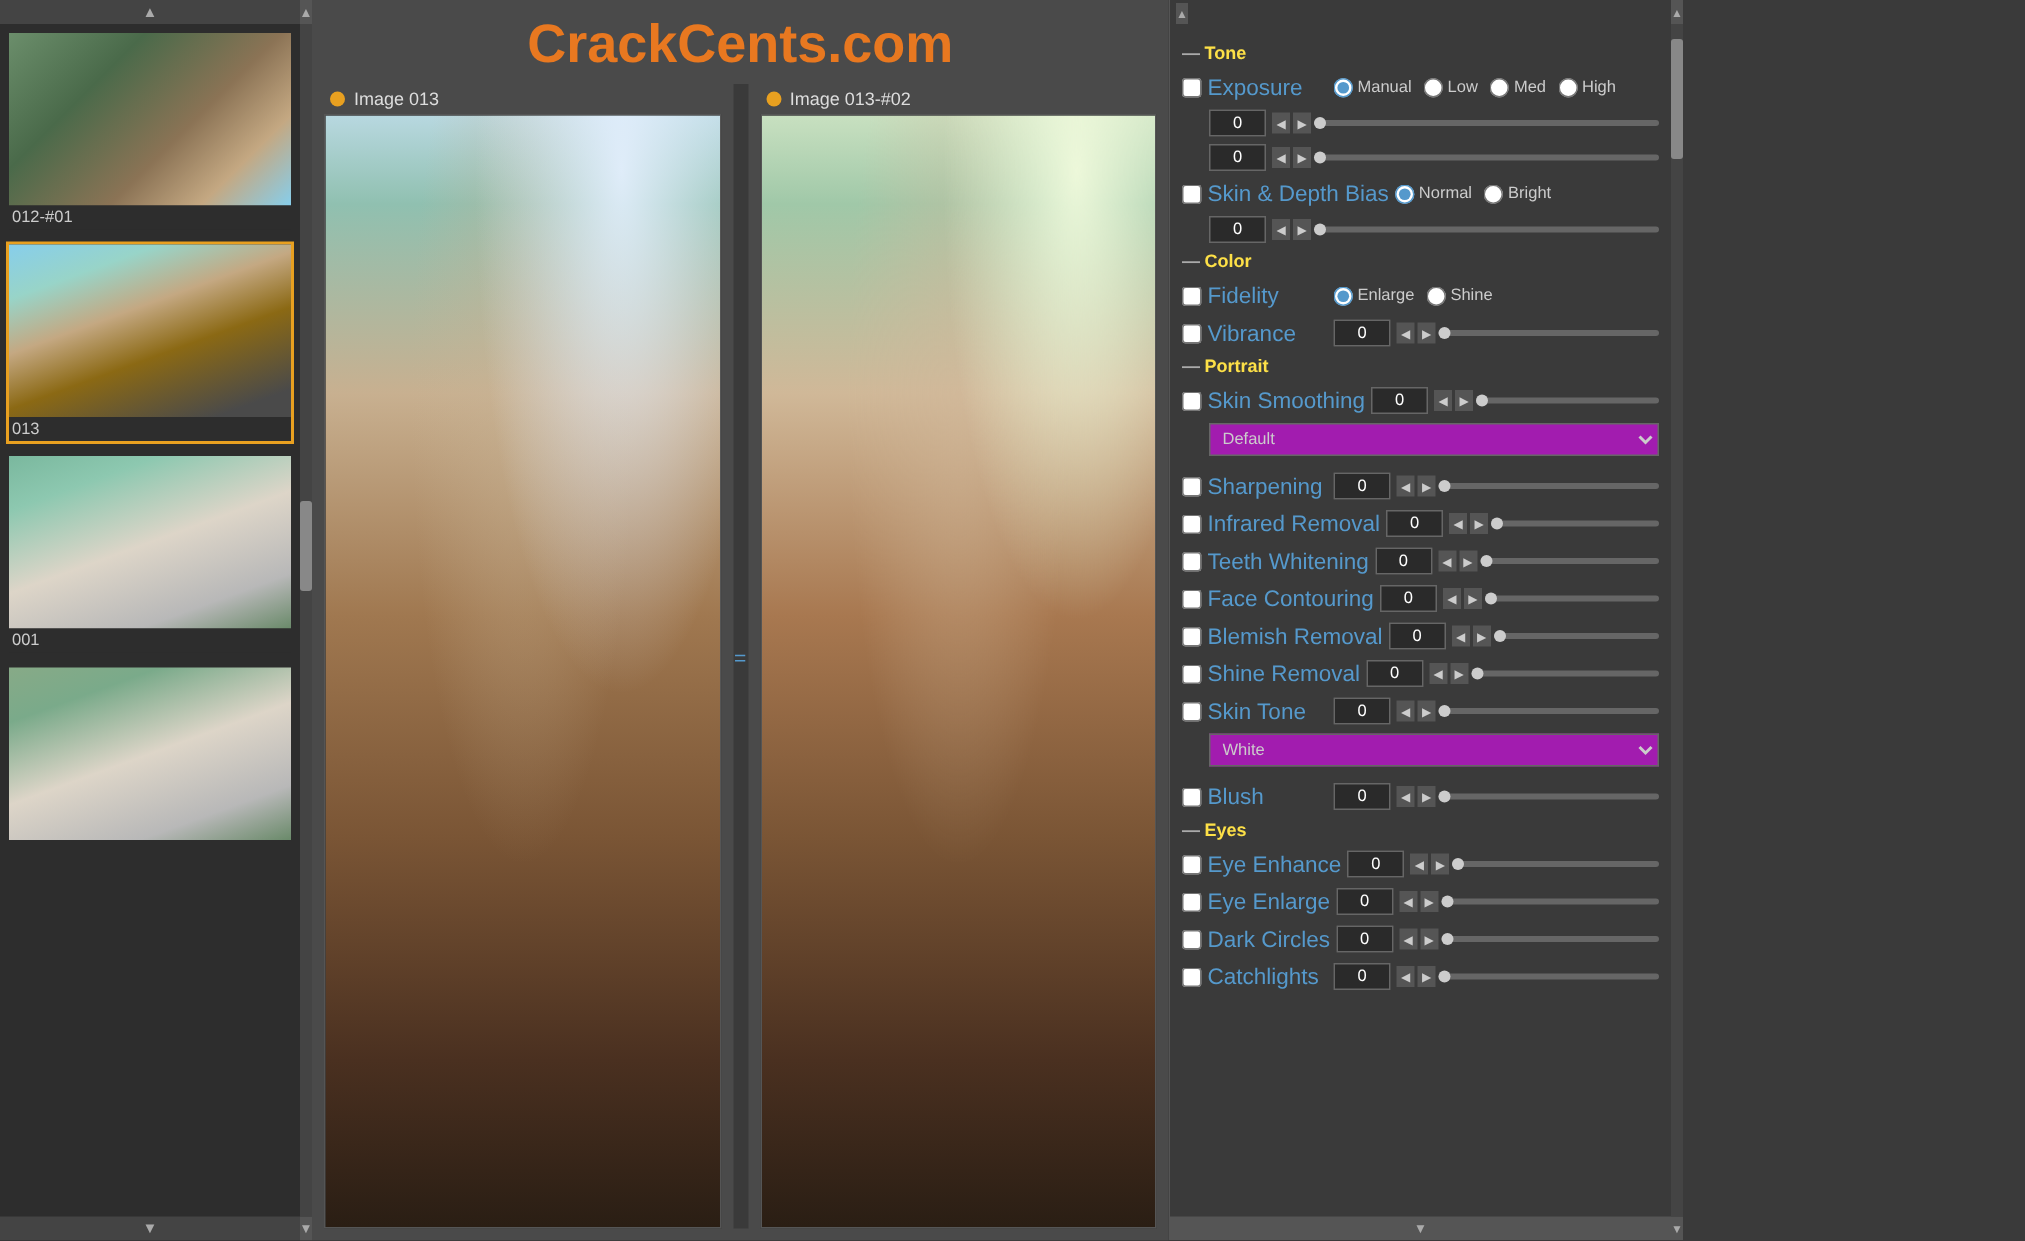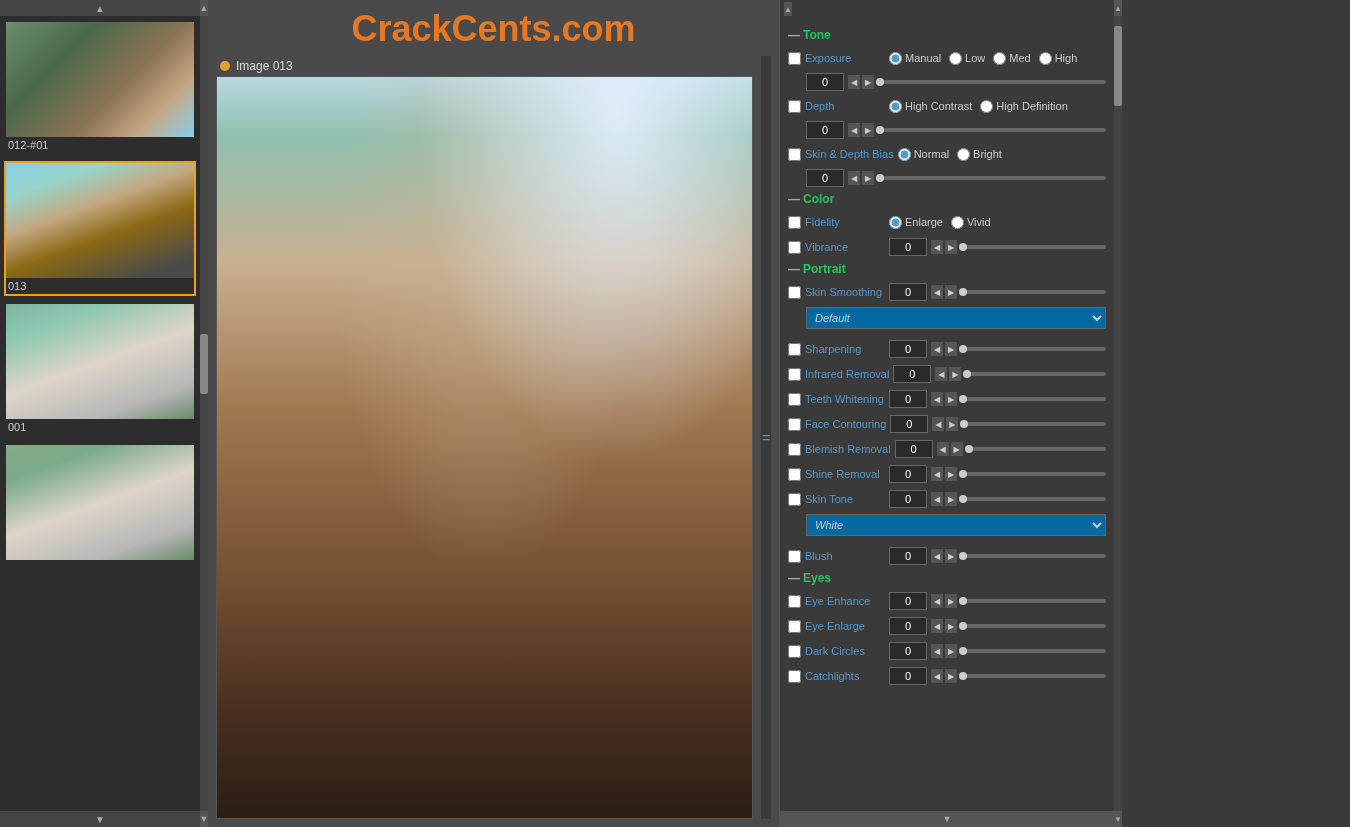--- a/index.html
+++ b/index.html
@@ -215,21 +215,21 @@
       flex: 1;
       overflow-y: scroll;
       overflow-x: hidden;
       padding: 6px 8px;
     }
     .right-scroll::-webkit-scrollbar { width: 8px; }
     .right-scroll::-webkit-scrollbar-track { background: #444; }
     .right-scroll::-webkit-scrollbar-thumb { background: #888; }
 
     .section-header {
-      color: #22c55e;
+      color: #fde047;
       font-size: 12px;
       font-weight: bold;
       margin: 4px 0 6px;
       display: flex;
       align-items: center;
     }
     .section-header::before {
       content: '—';
       margin-right: 3px;
       color: #aaa;
@@ -246,21 +246,21 @@
     .ctrl-checkbox {
       width: 13px;
       height: 13px;
       accent-color: #5599cc;
       cursor: pointer;
       flex-shrink: 0;
     }
 
     .ctrl-label {
       color: #5599cc;
-      font-size: 11px;
+      font-size: 15px;
       min-width: 80px;
       flex-shrink: 0;
     }
 
     .radio-group {
       display: flex;
       align-items: center;
       gap: 8px;
       flex-wrap: nowrap;
     }
@@ -340,28 +340,27 @@
       margin-bottom: 5px;
       padding-left: 18px;
       gap: 4px;
     }
 
     .full-row .number-input { width: 38px; }
 
     .select-box {
       width: 100%;
       height: 22px;
-      background: #0369a1;
+      background: #a21caf;
       border: 1px solid #666;
       color: #ccc;
       font-size: 11px;
       padding: 0 4px;
       cursor: pointer;
       margin-bottom: 5px;
-      font-style: italic;
     }
 
     .right-panel-wrapper {
       display: flex;
       flex: 1;
       overflow: hidden;
     }
   </style>
 </head>
 <body>
@@ -418,20 +417,33 @@
             radial-gradient(ellipse at 50% 25%, rgba(200,180,150,0.5) 0%, transparent 40%),
             linear-gradient(180deg, #b8d8e0 0%, #90c0b0 8%, #c8b090 25%, #a07850 45%, #7a5535 65%, #4a3020 85%, #2a1e14 100%);">
         </div>
       </div>
     </div>
 
     <div id="divider-center">
       <span class="center-bar-mark">=</span>
     </div>
 
+    <div class="image-panel">
+      <div class="image-title-bar">
+        <div class="dot-indicator"></div>
+        <span>Image 013-#02</span>
+      </div>
+      <div class="image-frame">
+        <div class="photo-main" style="background:
+            radial-gradient(ellipse at 80% 5%, rgba(240,250,220,0.95) 0%, transparent 30%),
+            radial-gradient(ellipse at 50% 25%, rgba(210,185,155,0.5) 0%, transparent 40%),
+            linear-gradient(180deg, #c8e0c0 0%, #a0c8a8 8%, #d0b898 25%, #a87850 45%, #7a5535 65%, #4a3020 85%, #2a1e14 100%);">
+        </div>
+      </div>
+    </div>
 
   </div>
 </div>
 
 <div class="right-panel-wrapper">
 
 <div id="right-panel">
   <div style="display:flex; align-items:center; justify-content:space-between; padding:2px 4px; background:#3a3a3a;">
     <div style="width:8px; height:14px; background:#555; font-size:8px; color:#aaa; display:flex; align-items:center; justify-content:center;">▲</div>
   </div>
@@ -466,34 +478,20 @@
       <div class="slider-controls">
         <button class="arrow-btn">◀</button>
         <button class="arrow-btn">▶</button>
         <div class="slider-track">
           <div class="slider-fill" style="width:0%"></div>
           <div class="slider-thumb" style="left:0%"></div>
         </div>
       </div>
     </div>
 
-    <div class="control-row">
-      <input type="checkbox" class="ctrl-checkbox" style="">
-      <span class="ctrl-label">Depth</span>
-      <div class="radio-group">
-        <label class="radio-option">
-          <input type="radio" name="depth" checked="" style=""> 
-              <span>High Contrast</span>
-        </label>
-        <label class="radio-option">
-          <input type="radio" name="depth" style=""> 
-              <span>High Definition</span>
-        </label>
-      </div>
-    </div>
     <div class="full-row">
       <input type="text" class="number-input" value="0" style="">
       <div class="slider-controls">
         <button class="arrow-btn">◀</button>
         <button class="arrow-btn">▶</button>
         <div class="slider-track">
           <div class="slider-fill" style="width:0%"></div>
           <div class="slider-thumb" style="left:0%"></div>
         </div>
       </div>
@@ -530,21 +528,21 @@
     <div class="control-row">
       <input type="checkbox" class="ctrl-checkbox" style="">
       <span class="ctrl-label">Fidelity</span>
       <div class="radio-group">
         <label class="radio-option">
           <input type="radio" name="fidelity" checked="" style=""> 
               <span>Enlarge</span>
         </label>
         <label class="radio-option">
           <input type="radio" name="fidelity" style=""> 
-              <span>Vivid</span>
+              <span>Shine</span>
         </label>
       </div>
     </div>
 
     <div class="control-row">
       <input type="checkbox" class="ctrl-checkbox" style="">
       <span class="ctrl-label">Vibrance</span>
       <input type="text" class="number-input" value="0" style="">
       <div class="slider-controls">
         <button class="arrow-btn">◀</button>

